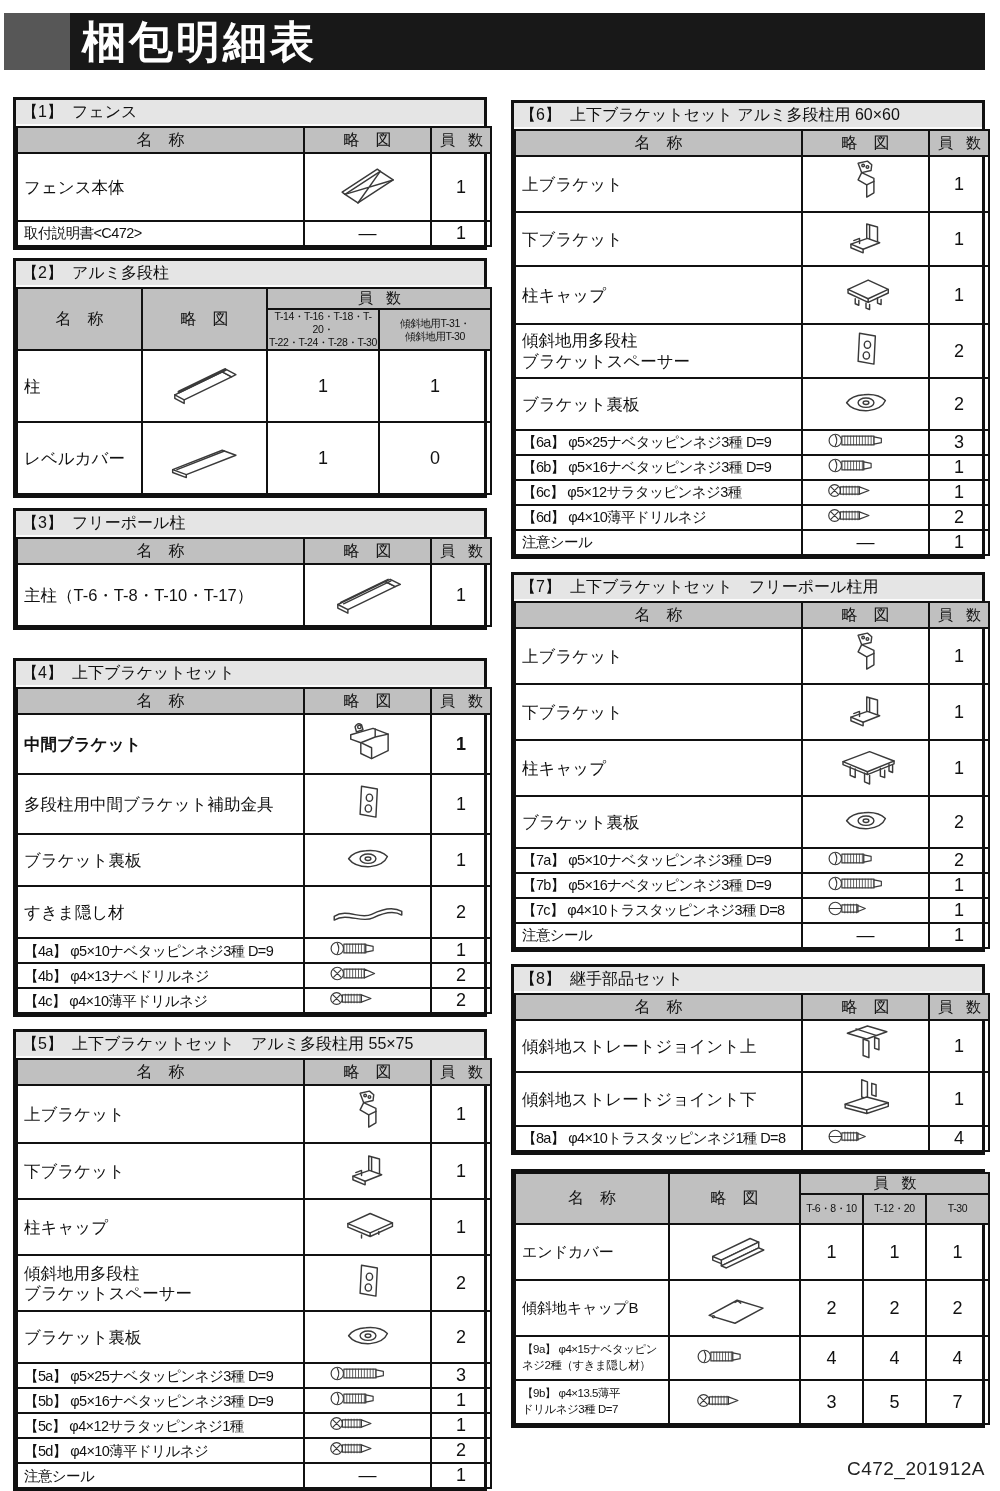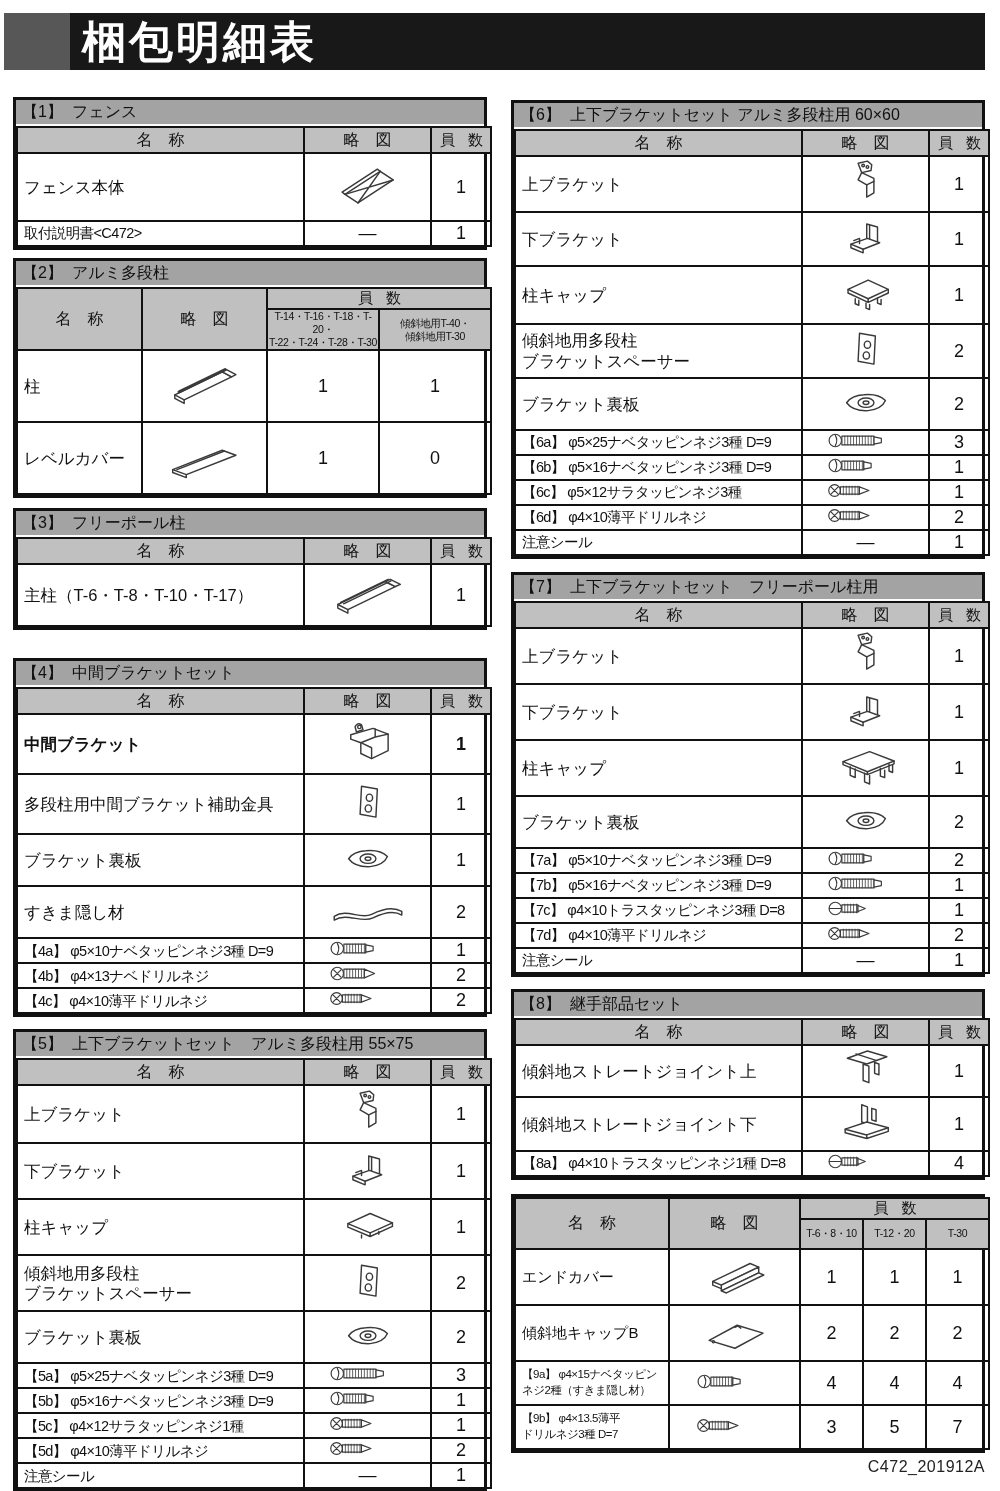--- a/index.html
+++ b/index.html
@@ -9,41 +9,41 @@
   .masthead{position:absolute;top:13px;left:4px;width:981px;height:57px;display:flex;}
   .chip{width:66px;height:100%;background:#575757;}
   .bar{flex:1;background:#181818;display:flex;align-items:center;}
   .bar h1{margin:0;padding-left:12px;color:#fff;font-size:44px;font-weight:bold;letter-spacing:3px;line-height:1;}
   
   .col{position:absolute;width:474px;}
   .col-left{top:97px;left:13px;}
   .col-right{top:100px;left:511px;}
   
   .jtable{border:3px solid #111;background:#fff;}
-  .ttl{background:#a3a3a3;border-bottom:2px solid #fbfbfb;font-size:16px;padding:1px 6px 2px;white-space:nowrap;height:21px;line-height:21px;overflow:hidden;}
+  .ttl{background:#e5e5e5;border-bottom:2px solid #fbfbfb;font-size:16px;padding:1px 6px 2px;white-space:nowrap;height:21px;line-height:21px;overflow:hidden;}
   .ttl .tag{margin-right:9px;}
   table{border-collapse:collapse;width:100%;table-layout:fixed;}
   th,td{border:2px solid #111;overflow:hidden;vertical-align:middle;padding:0;}
   thead th{background:#c0c0c0;font-weight:normal;font-size:16px;height:24px;}
   thead th.hq{font-size:15px;letter-spacing:-1px;}
   thead tr.hrow th.hq-span{height:16px;font-size:15px;}
   thead tr.sub th{font-size:10.5px;line-height:1.25;height:28px;font-weight:normal;letter-spacing:-0.4px;}
   td.cname{padding:2px 6px;font-size:16.5px;text-align:left;line-height:1.25;}
   tr.r-s td.cname{font-size:14.5px;letter-spacing:-0.6px;white-space:nowrap;}
   tr.r-m td.cname{font-size:12px;letter-spacing:-0.4px;line-height:1.35;}
   .t-9 td.cname{font-size:15px;}
   .t-9 tr.r-m td.cname{font-size:11.5px;letter-spacing:-0.5px;}
   td.csk{text-align:center;}
   td.cqty{text-align:center;font-size:18px;}
   .dash{font-size:18px;}
   .ln{display:block;}
   .icw{display:inline-flex;align-items:center;justify-content:center;}
   svg.pic{width:100px;height:46px;display:block;}
   svg.pic-s{width:92px;height:19px;display:block;}
-  .foot{position:absolute;right:15px;top:1458px;font-size:16px;letter-spacing:0.5px;color:#222;}
+  .foot{position:absolute;right:15px;top:1458px;font-size:19px;letter-spacing:0.5px;color:#222;}
 </style>
 </head>
 <body>
 
 <div class="page">
   <div class="masthead">
     <div class="chip"></div>
     <div class="bar">
       <h1>梱包明細表</h1>
     </div>
@@ -104,21 +104,21 @@
               <th class="hn" rowspan="2">名　称</th>
               <th class="hs" rowspan="2">略　図</th>
               <th class="hq hq-span" colspan="2">員　数</th>
             </tr>
             <tr class="sub">
               <th>
                 <span class="ln">T-14・T-16・T-18・T-20・</span>
                 <span class="ln">T-22・T-24・T-28・T-30</span>
               </th>
               <th>
-                <span class="ln">傾斜地用T-40・</span>
+                <span class="ln">傾斜地用T-31・</span>
                 <span class="ln">傾斜地用T-30</span>
               </th>
             </tr>
           </thead>
           <tbody>
             <tr class="r-p" style="height: 72px;">
               <td class="cname">
                 <span class="ln">柱</span>
               </td>
               <td class="csk"><span class="icw">
@@ -182,21 +182,21 @@
                       <path fill="none" d="M17 45 L83 13 M21 47 L87 15"></path>
                     </g>
                   </svg>
                 </span></td>
               <td class="cqty">1</td>
             </tr>
           </tbody>
         </table>
       </div>
       <div class="jtable t-4" style="margin-bottom: 12px;">
-        <div class="ttl"><span class="tag">【4】</span><span>中間ブラケットセット</span></div>
+        <div class="ttl"><span class="tag">【4】</span><span>上下ブラケットセット</span></div>
         <table>
           <colgroup>
             <col style="width: 287px;">
             <col style="width: 127px;">
             <col style="width: 60px;">
           </colgroup>
           <thead>
             <tr class="hrow">
               <th class="hn">名　称</th>
               <th class="hs">略　図</th>
@@ -790,37 +790,20 @@
                       <rect x="22" y="8" width="22" height="10"></rect>
                       <path fill="none" stroke-width="1.1" d="M26 7 v12 M30 7 v12 M34 7 v12 M38 7 v12 M42 7 v12 "></path>
                       <path d="M44 9 L54 13 L44 17 Z"></path>
                     </g>
                   </svg>
                 </span></td>
               <td class="cqty">1</td>
             </tr>
             <tr class="r-s" style="height: 25px;">
               <td class="cname">
-                <span class="ln">【7d】 φ4×10薄平ドリルネジ</span>
-              </td>
-              <td class="csk"><span class="icw">
-                  <svg class="pic pic-s" viewBox="0 0 110 26">
-                    <g fill="#fff" stroke="#3a3a3a" stroke-width="1.6" stroke-linejoin="round" stroke-linecap="round">
-                      <circle cx="12" cy="13" r="8"></circle>
-                      <path fill="none" d="M7 8 L17 18 M17 8 L7 18"></path>
-                      <rect x="20" y="8" width="26" height="10"></rect>
-                      <path fill="none" stroke-width="1.1" d="M24 7 v12 M28 7 v12 M32 7 v12 M36 7 v12 M40 7 v12 M44 7 v12 "></path>
-                      <path d="M46 8 L59 13 L46 18 Z"></path>
-                    </g>
-                  </svg>
-                </span></td>
-              <td class="cqty">2</td>
-            </tr>
-            <tr class="r-s" style="height: 25px;">
-              <td class="cname">
                 <span class="ln">注意シール</span>
               </td>
               <td class="csk"><span class="dash">—</span></td>
               <td class="cqty">1</td>
             </tr>
           </tbody>
         </table>
       </div>
       <div class="jtable t-8" style="margin-bottom: 14px;">
         <div class="ttl"><span class="tag">【8】</span><span>継手部品セット</span></div>

